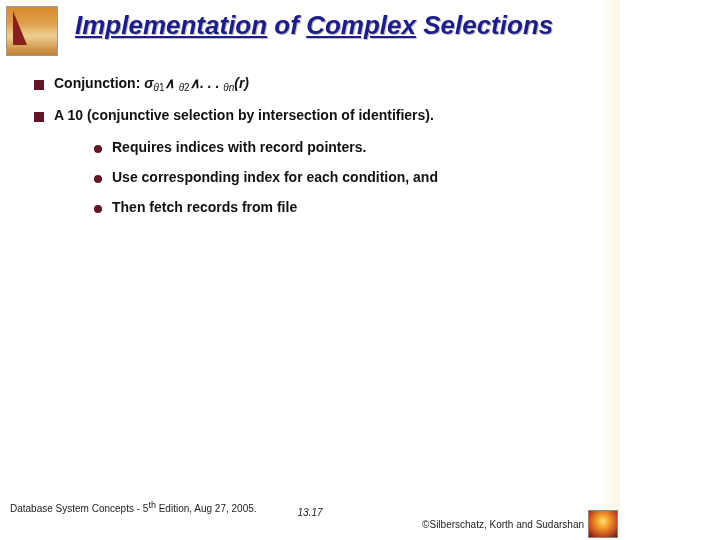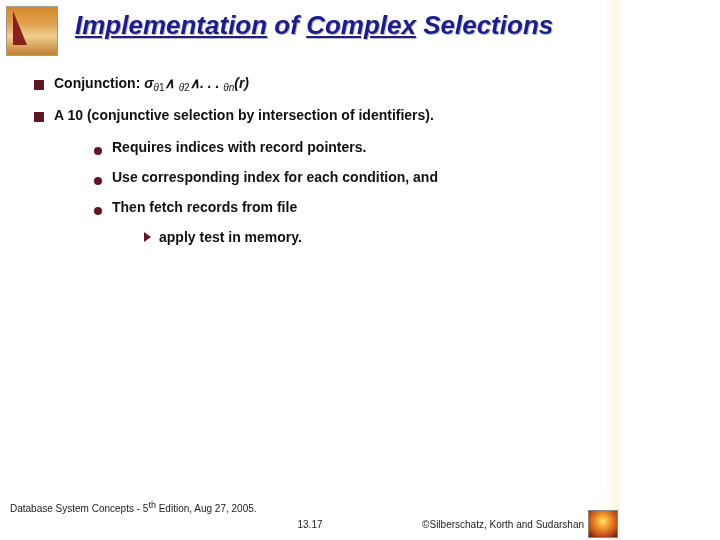--- a/index.html
+++ b/index.html
@@ -76,37 +76,37 @@
   .arrow {
     display: inline-block;
     width: 0; height: 0;
     border-top: 5px solid transparent;
     border-bottom: 5px solid transparent;
     border-left: 7px solid #631426;
     margin-right: 8px;
     margin-top: 3px;
     flex-shrink: 0;
   }
-  .lvl2 { margin-left: 60px; margin-top: 14px; margin-bottom: 14px; display: flex; align-items: flex-end; }
+  .lvl2 { margin-left: 60px; margin-top: 14px; margin-bottom: 14px; display: flex; align-items: center; }
   .lvl3 { margin-left: 110px; margin-top: 12px; margin-bottom: 12px; display: flex; align-items: baseline; }
   .u { }
   .b { font-weight: 700; }
   .bi { font-weight: 700; font-style: italic; }
   .i { font-style: italic; }
   .sub { font-size: 10px; position: relative; top: 3px; }
   .sup { font-size: 9px; position: relative; top: -4px; }
   .footer {
     position: absolute;
     bottom: 10px;
     left: 0; right: 0;
     font-size: 10px;
     color: #222;
   }
   .f-left { position: absolute; left: 10px; bottom: 16px; }
-  .f-center { position: absolute; left: 50%; transform: translateX(-50%); bottom: 0; }
+  .f-center { position: absolute; left: 50%; transform: translateX(-50%); bottom: 12px; font-style: italic; }
   .f-right { position: absolute; right: 36px; bottom: 0; }
   .sunset {
     position: absolute;
     right: 2px;
     bottom: 2px;
     width: 30px; height: 28px;
     background: radial-gradient(circle at 50% 40%, #ffe070 0%, #f59e2a 30%, #c0481e 70%, #5a1a0a 100%);
     border: 1px solid #888;
   }
 </style>
@@ -155,26 +155,20 @@
 
 
     <div class="lvl2">
       <span class="dot"></span>
       <span>
         <span class="b">Then </span><span class="b u">fetch</span><span class="b"> records from file</span>
       </span>
     </div>
 
 
-    <div class="lvl3">
-      <span class="arrow"></span>
-      <span>
-        <span class="b">apply </span><span class="b u">test</span><span class="b"> in </span><span class="b u">memory</span><span class="b">.</span>
-      </span>
-    </div>
 
   </div>
 
   <div class="footer">
     <div class="f-left">
       <span>Database System Concepts - 5</span><span class="sup">th</span><span> Edition, Aug 27,  2005.</span>
     </div>
     <div class="f-center">13.17</div>
     <div class="f-right">©Silberschatz, Korth and Sudarshan</div>
   </div>

